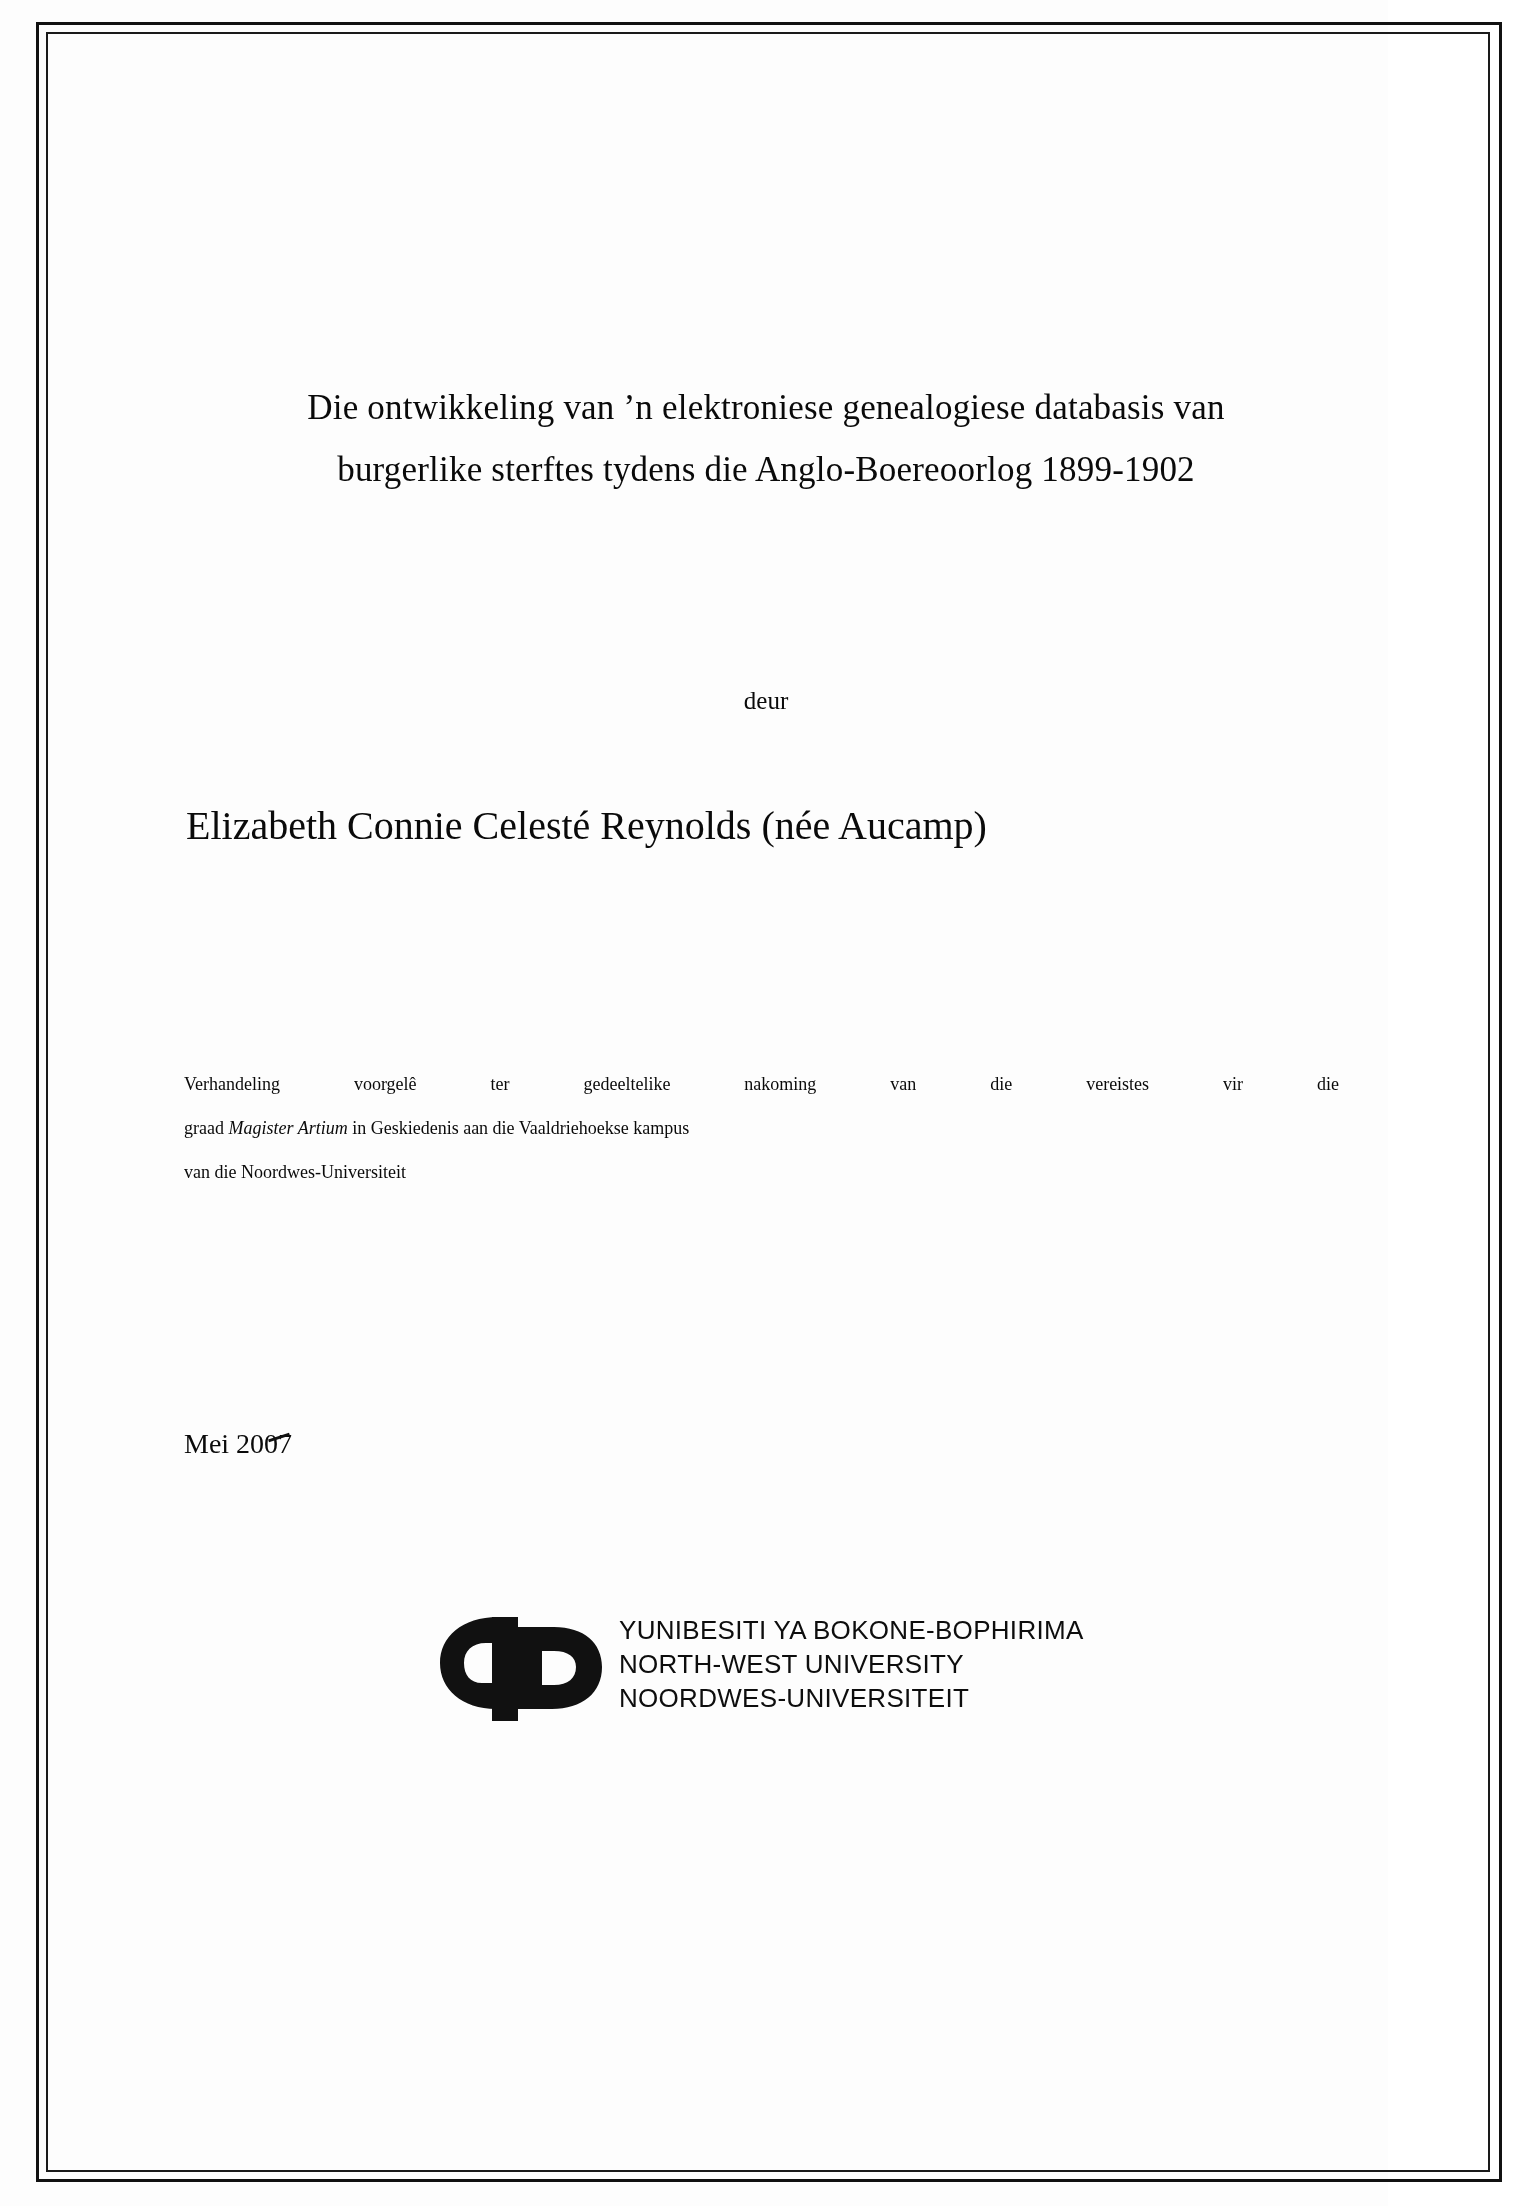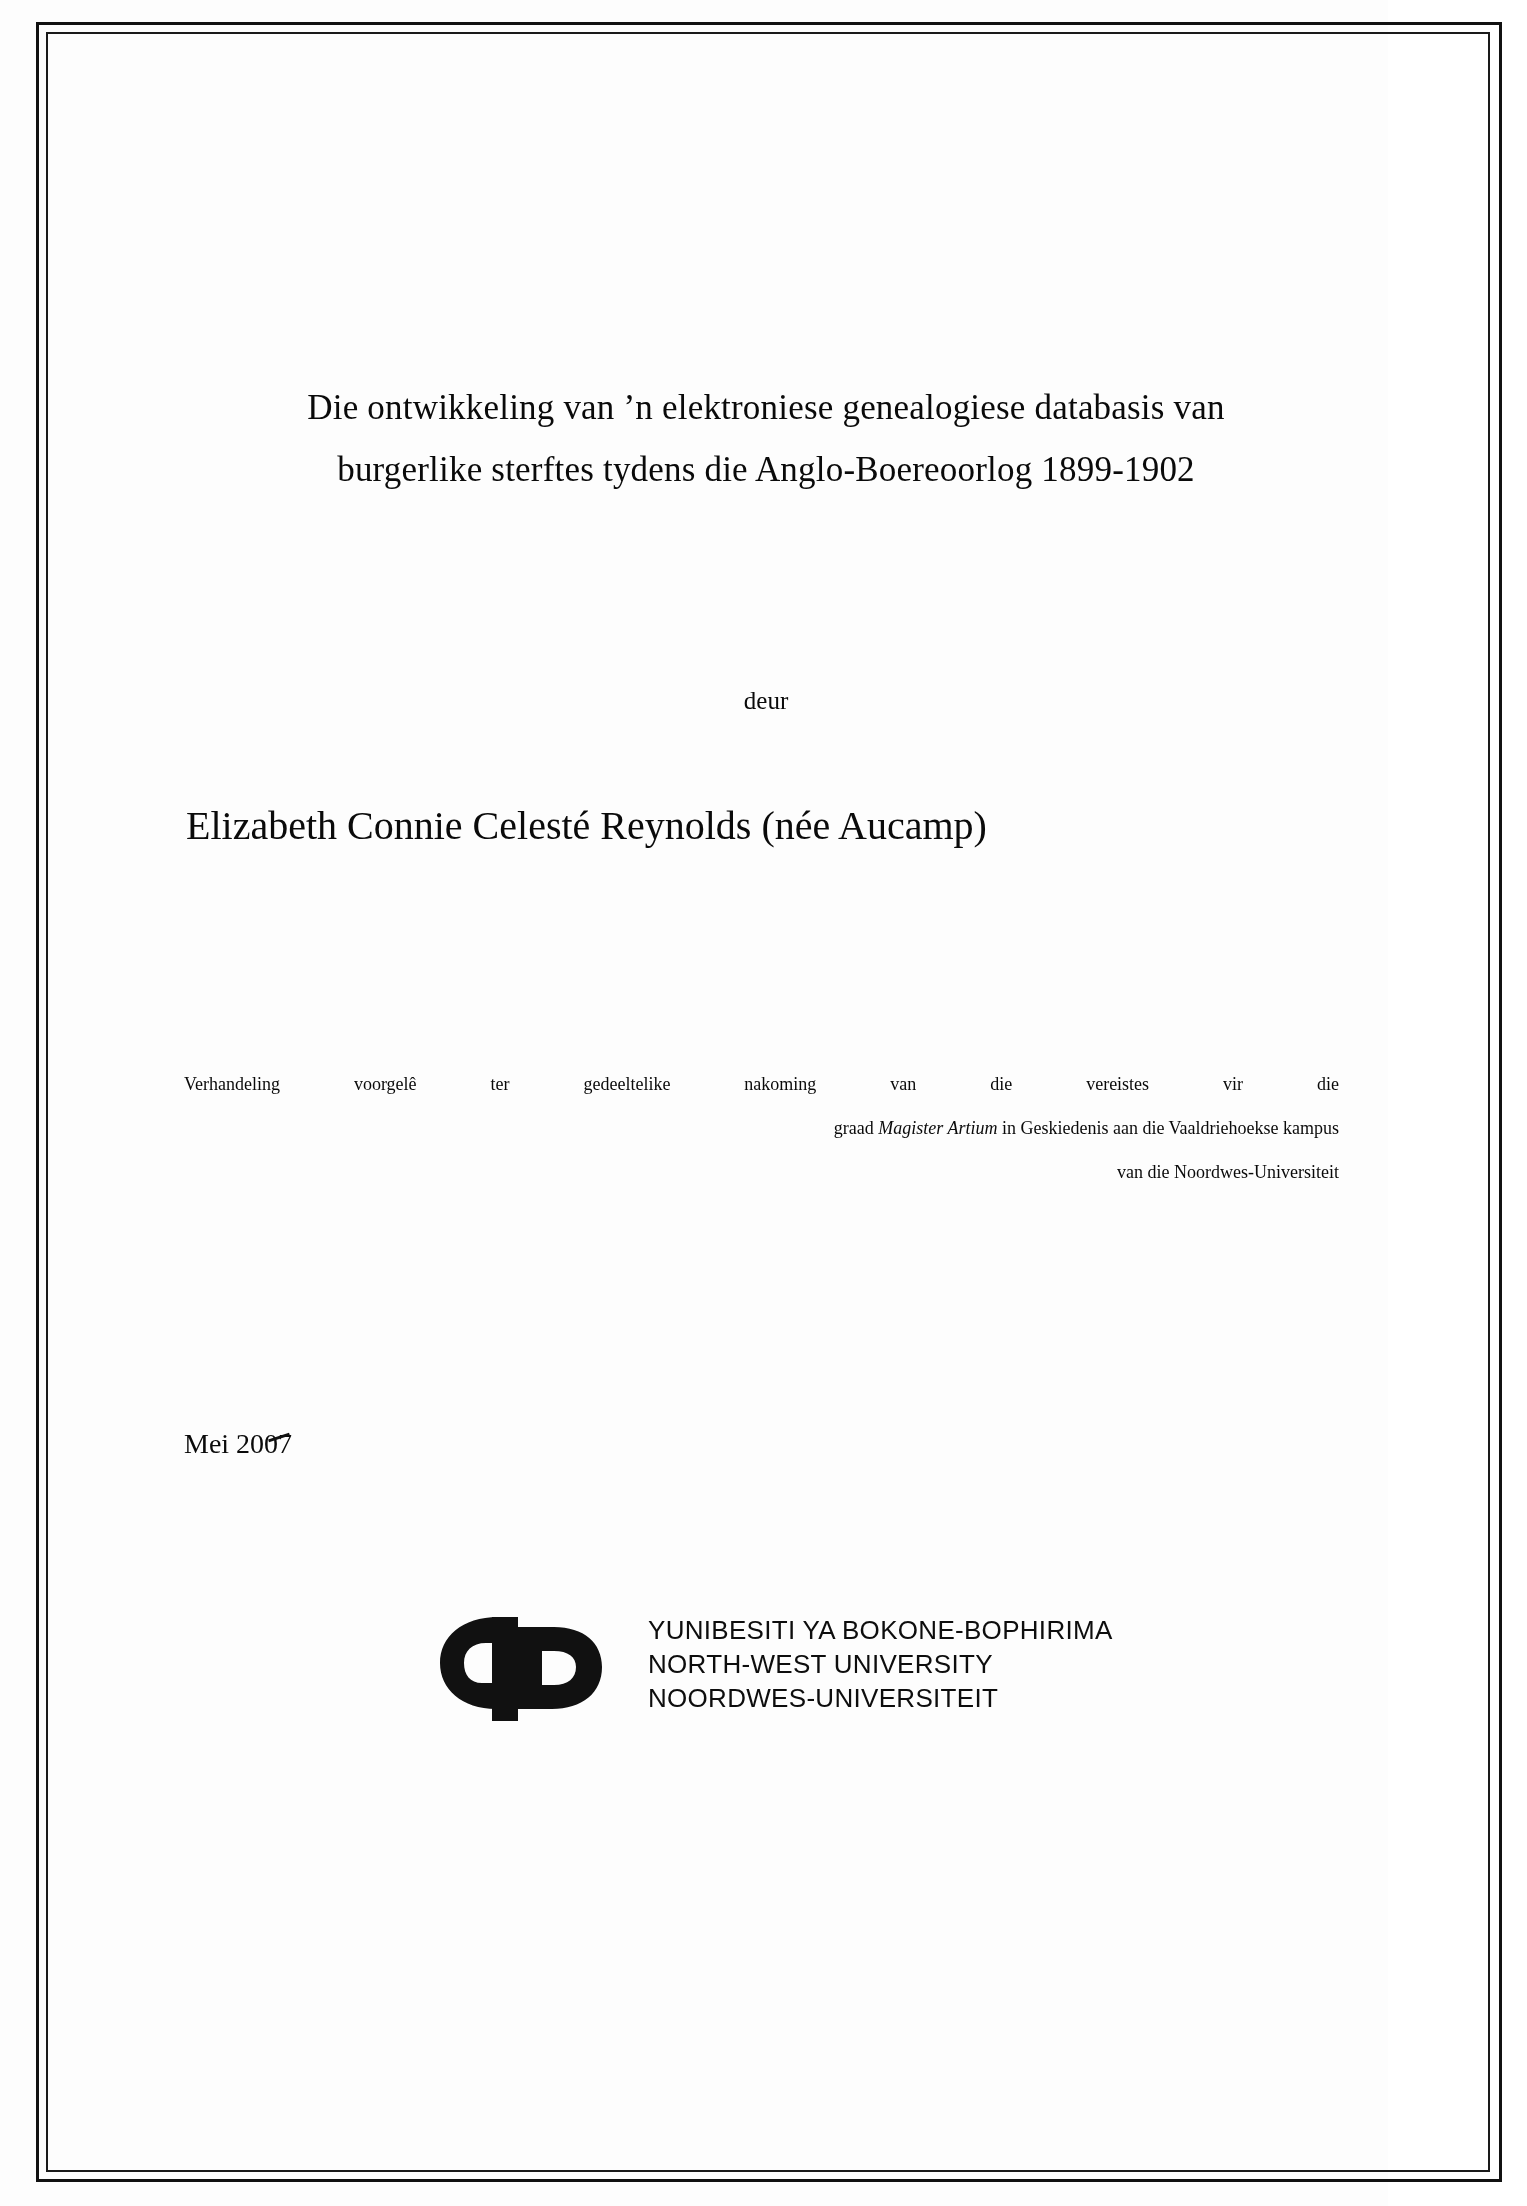--- a/index.html
+++ b/index.html
@@ -86,21 +86,20 @@
   .statement {
     position: absolute;
     left: 138px;
     top: 1030px;
     width: 1155px;
     font-size: 18px;
     line-height: 44px;
   }
   .statement p {
     margin: 0;
-    text-align: right;
   }
   .justified {
     text-align: justify;
     text-align-last: justify;
   }
   .statement em {
     font-style: italic;
   }
 
   .supervisor {
@@ -139,21 +138,21 @@
   }
   .logo-mark {
     position: absolute;
     left: 0px;
     top: 6px;
     width: 190px;
     height: 112px;
   }
   .logo-text {
     position: absolute;
-    left: 212px;
+    left: 183px;
     top: 6px;
     font-family: "Liberation Sans", sans-serif;
     font-size: 26px;
     line-height: 34px;
     letter-spacing: 0.3px;
     color: #0d0d0d;
     white-space: nowrap;
   }
 </style>
 </head>

